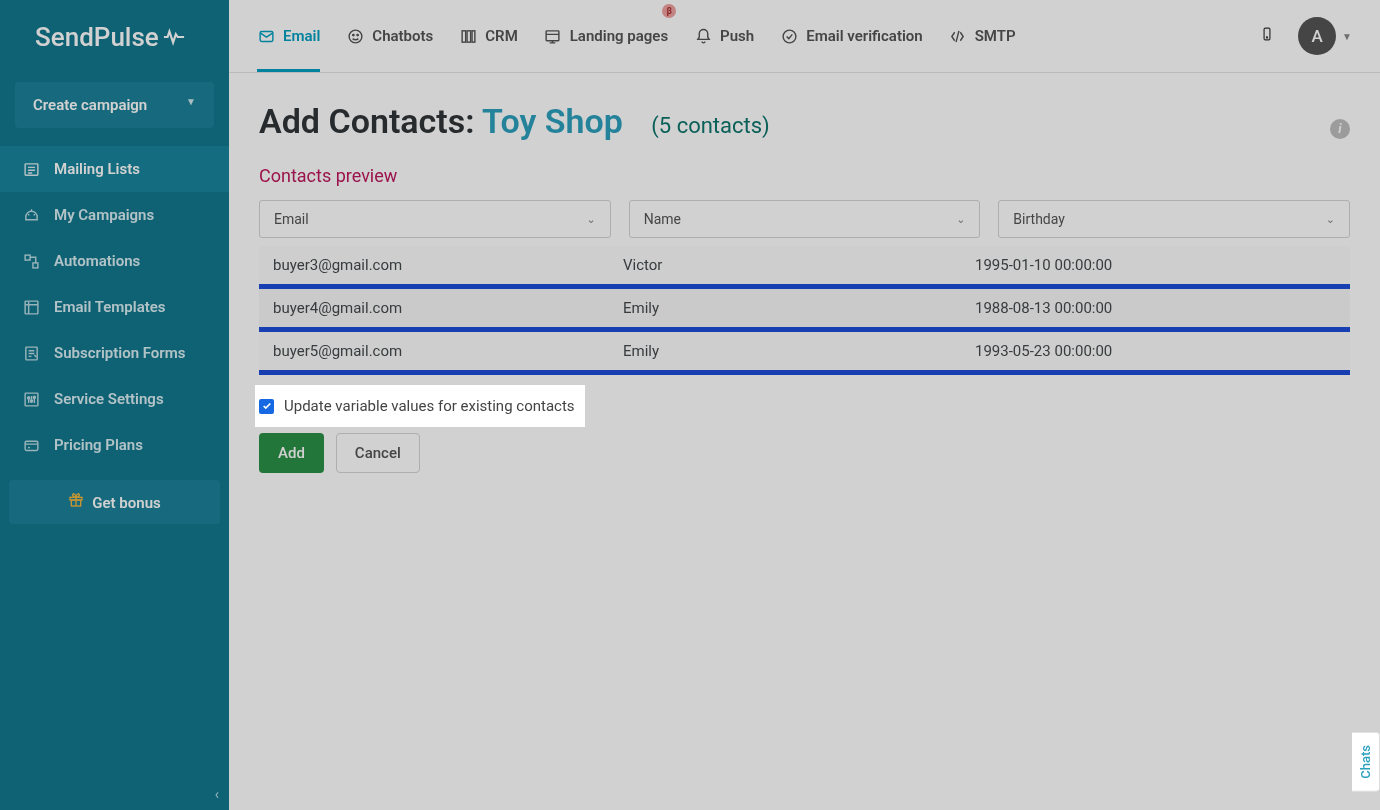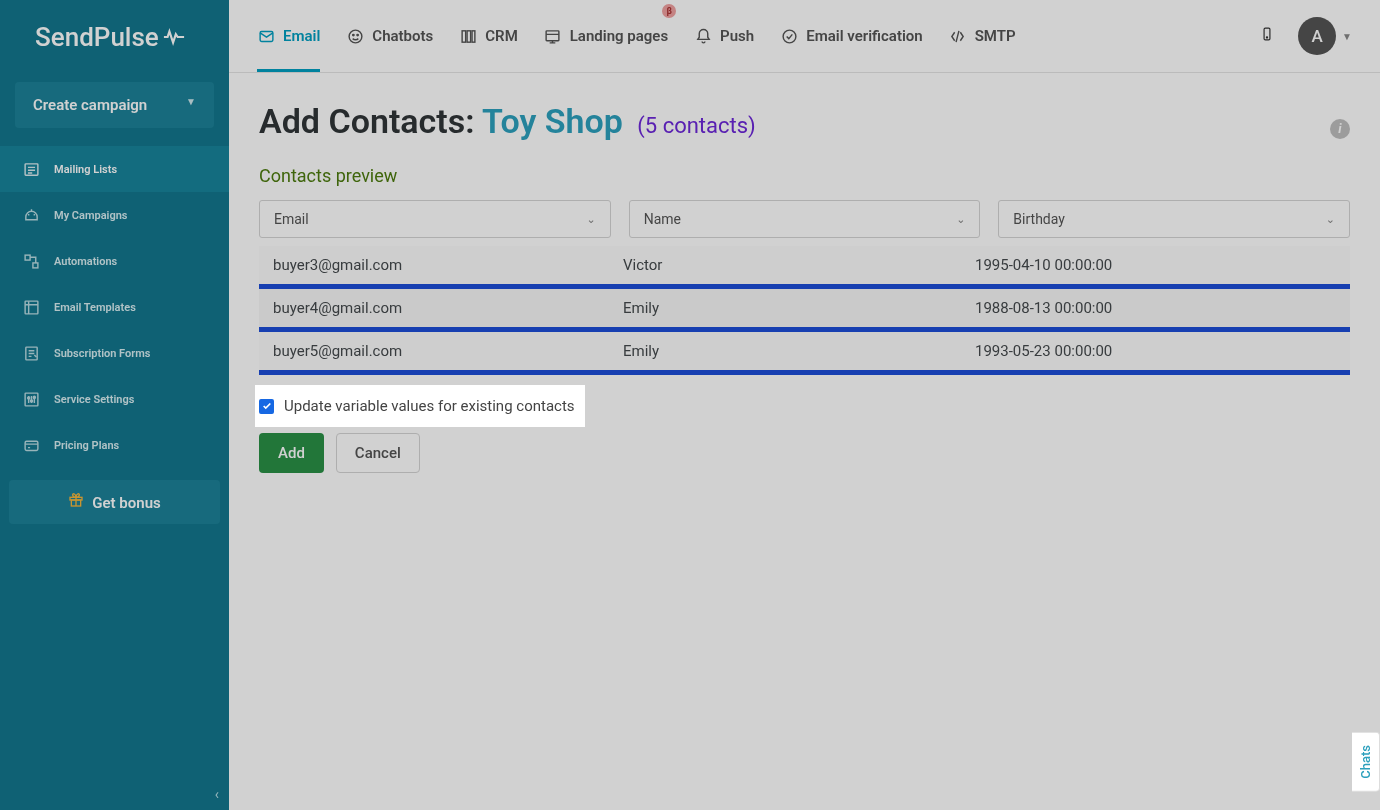--- a/index.html
+++ b/index.html
@@ -7,21 +7,21 @@
 
   .dim-overlay { position: absolute; inset: 0; background: rgba(0,0,0,0.18); pointer-events: none; z-index: 5; }
 
   .sidebar { position: absolute; left:0; top:0; width: 229px; height: 810px; background: #13778e; color: #d8eef2; }
   .logo { padding: 22px 12px 22px 35px; font-size: 26px; font-weight: 500; color: #fff; display:flex; align-items:center; gap:2px;}
   .logo-pulse { margin-left:2px; }
   .create-btn { margin: 8px 15px 18px 15px; background: #1d8299; border-radius: 4px; padding: 14px 18px; color:#fff; font-weight:600; font-size:15px; display:flex; align-items:flex-start; justify-content:space-between; cursor:pointer;}
   .create-btn .chev { font-size:10px; color:#cfe8ed; }
 
   .nav { list-style:none; }
-  .nav li { display:flex; align-items:center; gap:14px; padding: 14px 22px; color:#d8eef2; font-weight:600; font-size:11px; cursor:pointer;}
+  .nav li { display:flex; align-items:center; gap:14px; padding: 14px 22px; color:#d8eef2; font-weight:600; font-size:15px; cursor:pointer;}
   .nav li.active { background:#18849c; color:#fff; }
   .nav .icn { width:18px; height:18px; display:inline-flex; align-items:center; justify-content:center; opacity:0.85;}
   .nav .icn svg { width:17px; height:17px; }
 
   .bonus { margin: 12px 9px; background:#1d8299; color:#fff; font-weight:600; font-size:15px; text-align:center; border-radius:4px; padding:12px; display:flex; align-items:flex-end; justify-content:center; gap:8px;}
   .bonus-icn { color:#f5b63b; }
 
   .collapse-handle { position:absolute; bottom:8px; right:10px; color:#b7dfe6; font-size:14px; }
 
   .main { position:absolute; left:229px; top:0; right:0; height:810px; background:#fff; }
@@ -37,24 +37,24 @@
   .topbar-right { display:flex; align-items:center; gap:24px; }
   .mobile-icn svg { width:14px; height:20px; }
   .avatar { width:38px; height:38px; border-radius:50%; background:#555; color:#fff; font-size:17px; display:flex; align-items:center; justify-content:center; font-weight:500;}
   .av-wrap { display:flex; align-items:center; gap:6px; cursor:pointer;}
   .av-chev { font-size:10px; color:#888; }
 
   .content { padding: 28px 30px; }
   .title-row { display:flex; align-items:baseline; justify-content:space-between; }
   h1 { font-size:34px; font-weight:600; color:#303538; }
   h1 .listname { color:#2ca0bd; font-weight:600; }
-  .count { color:#6d28d9; font-size:22px; font-weight:400; margin-left:6px;}
+  .count { color:#0f766e; font-size:22px; font-weight:400; margin-left:20px;}
   .info-icn { width:20px; height:20px; border-radius:50%; background:#bfbfbf; color:#fff; font-size:13px; display:flex; align-items:center; justify-content:center; font-weight:700; font-style:italic;}
 
-  .subhead { margin-top:24px; font-size:18px; color:#4d7c0f; }
+  .subhead { margin-top:24px; font-size:18px; color:#be185d; }
 
   .col-headers { display:flex; gap:18px; margin-top:14px; }
   .selectbox { flex:1; background:#fff; border:1px solid #d5d5d5; border-radius:3px; padding:10px 14px; color:#555; font-size:14px; display:flex; align-items:center; justify-content:space-between; cursor:pointer; }
   .selectbox .chv { font-size:11px; color:#888;}
 
   .data-rows { margin-top:8px; }
   .row { display:flex; padding:10px 0; color:#454a4d; font-size:15px; border-bottom:5px solid #1d4ed8;}
   .row:nth-child(even) { background:#f7f7f7; }
   .row:nth-child(odd) { background:#fcfcfc; }
   .cell { padding-left:14px; }
@@ -279,21 +279,21 @@
       <div class="selectbox">
         <span>Birthday</span>
           <span class="chv">⌄</span>
       </div>
     </div>
 
     <div class="data-rows">
       <div class="row">
         <div class="cell c1">buyer3@gmail.com</div>
         <div class="cell c2">Victor</div>
-        <div class="cell c3">1995-04-10 00:00:00</div>
+        <div class="cell c3">1995-01-10 00:00:00</div>
       </div>
       <div class="row">
         <div class="cell c1">buyer4@gmail.com</div>
         <div class="cell c2">Emily</div>
         <div class="cell c3">1988-08-13 00:00:00</div>
       </div>
       <div class="row">
         <div class="cell c1">buyer5@gmail.com</div>
         <div class="cell c2">Emily</div>
         <div class="cell c3">1993-05-23 00:00:00</div>

